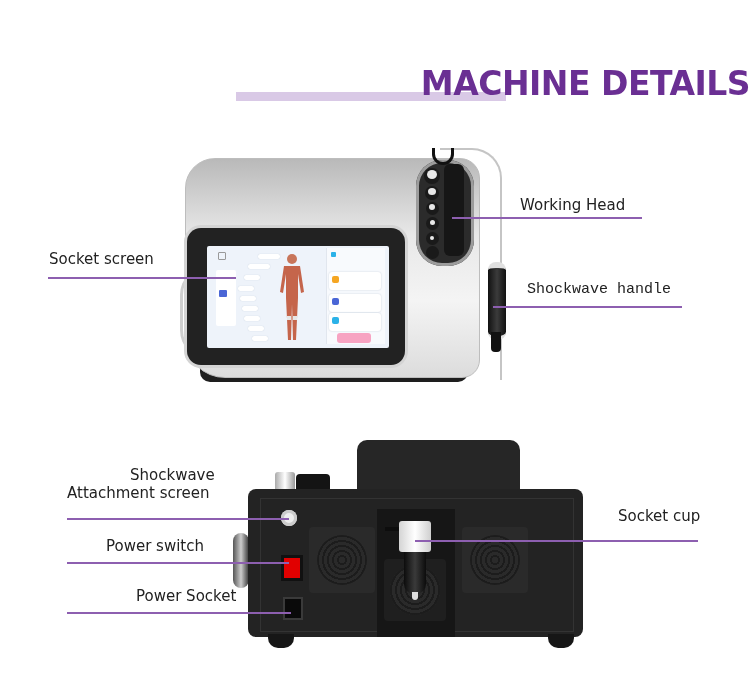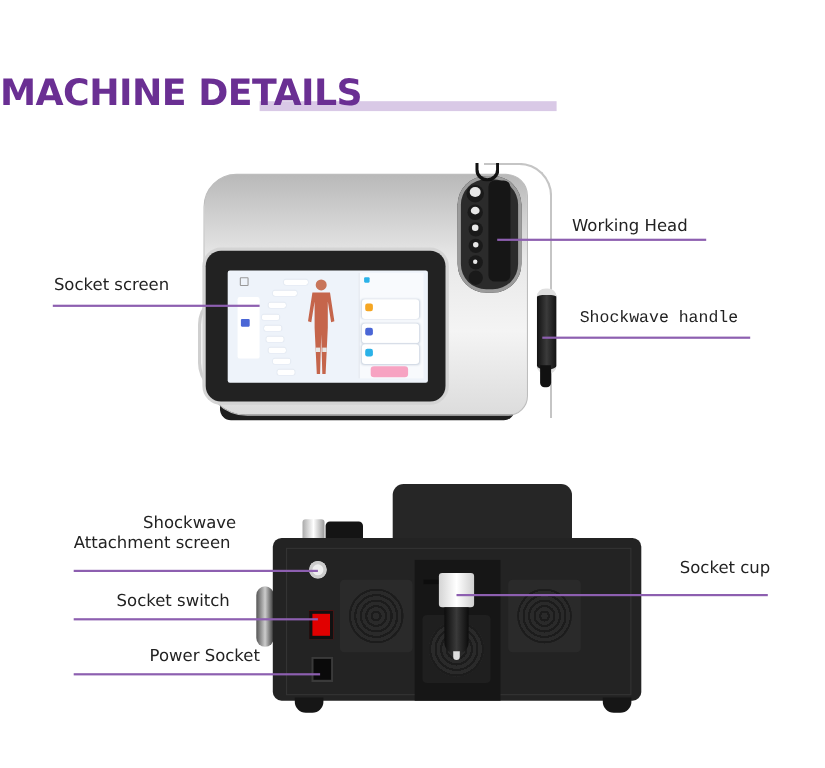--- a/index.html
+++ b/index.html
@@ -1,21 +1,21 @@
 <!DOCTYPE html>
 <html><head>
 <meta charset="utf-8">
 <style>
   html, body { margin: 0; padding: 0; background: #ffffff; }
   body { width: 750px; height: 698px; position: relative; overflow: hidden;
          font-family: "Liberation Sans", "DejaVu Sans", sans-serif; color: #1d1d1d; }
   .abs { position: absolute; }
 
   
-  .title { left: 0; width: 750px; top: 64px; text-align: left;
+  .title { left: 0; width: 750px; top: 64px; text-align: right;
            font-family: "DejaVu Sans", sans-serif; font-weight: bold; font-size: 33px;
            letter-spacing: -0.5px; color: #6a2f93; z-index: 2; }
   .title-underline { left: 236px; top: 92px; width: 270px; height: 9px; background: #d9c9e6; z-index: 1; }
 
   
   .label { font-family: "DejaVu Sans", sans-serif; font-size: 15px; color: #222; white-space: nowrap; }
   .line { height: 2px; background: #8d5fb0; z-index: 5; }
 
   
   .top-base { left: 200px; top: 355px; width: 268px; height: 27px; background: #1e1e1e;
@@ -164,20 +164,20 @@
   <div class="abs" style="left:385px;top:527px;width:14px;height:4px;background:#0d0d0d;"></div>
   <div class="abs filter-cap"></div>
   <div class="abs filter-body"></div>
   <div class="abs filter-tip"></div>
 </div>
 
 <div class="abs label" style="left:130px;top:466px;text-align:right;">Shockwave</div>
 <div class="abs label" style="left:67px;top:484px;">Attachment screen</div>
 <div class="abs line" style="left:67px;top:518px;width:222px;"></div>
 
-<div class="abs label" style="left:106px;top:537px;">Socket switch</div>
+<div class="abs label" style="left:106px;top:537px;">Power switch</div>
 <div class="abs line" style="left:67px;top:562px;width:222px;"></div>
 
 <div class="abs label" style="left:104px;top:587px;margin-left:32px;">Power Socket</div>
 <div class="abs line" style="left:67px;top:612px;width:224px;"></div>
 
 <div class="abs label" style="left:618px;top:507px;">Socket cup</div>
 <div class="abs line" style="left:415px;top:540px;width:283px;"></div>
 
 </body></html>

